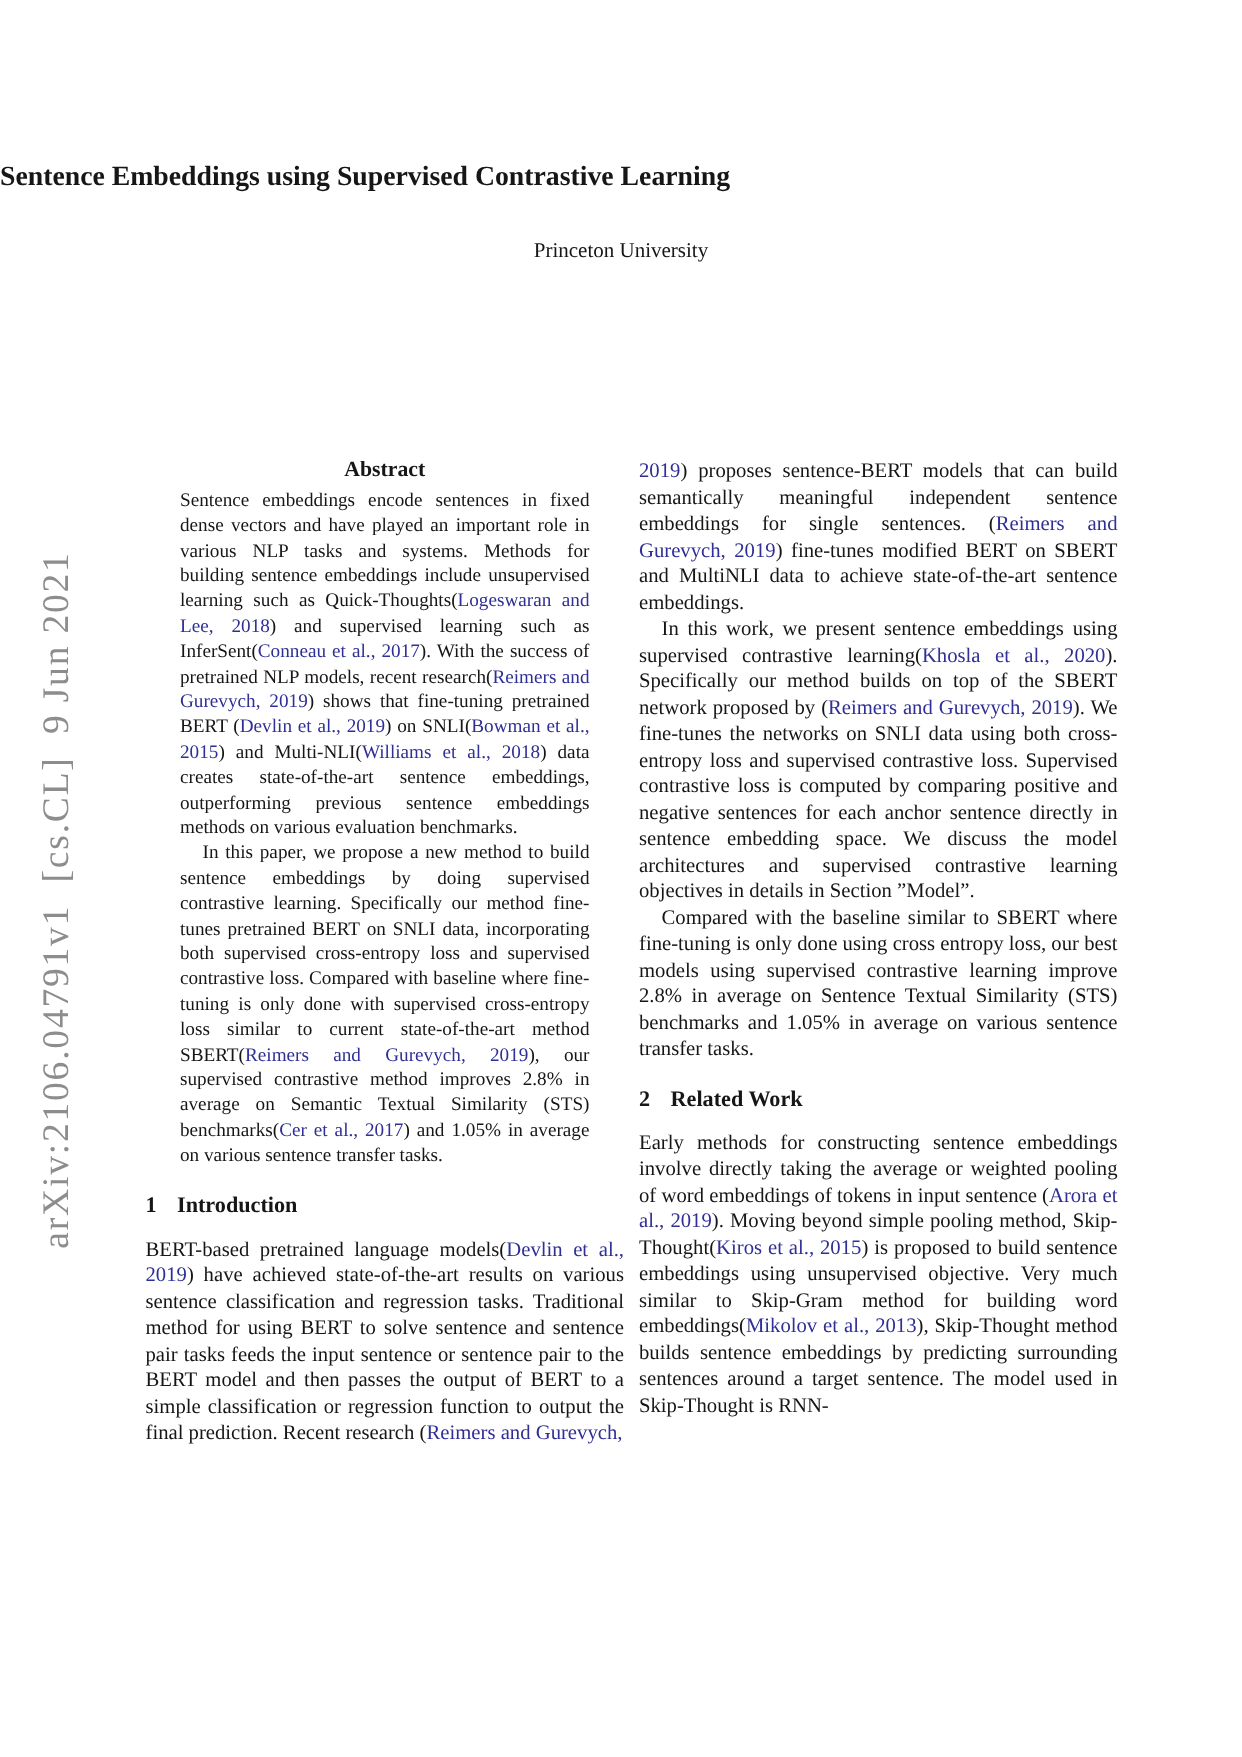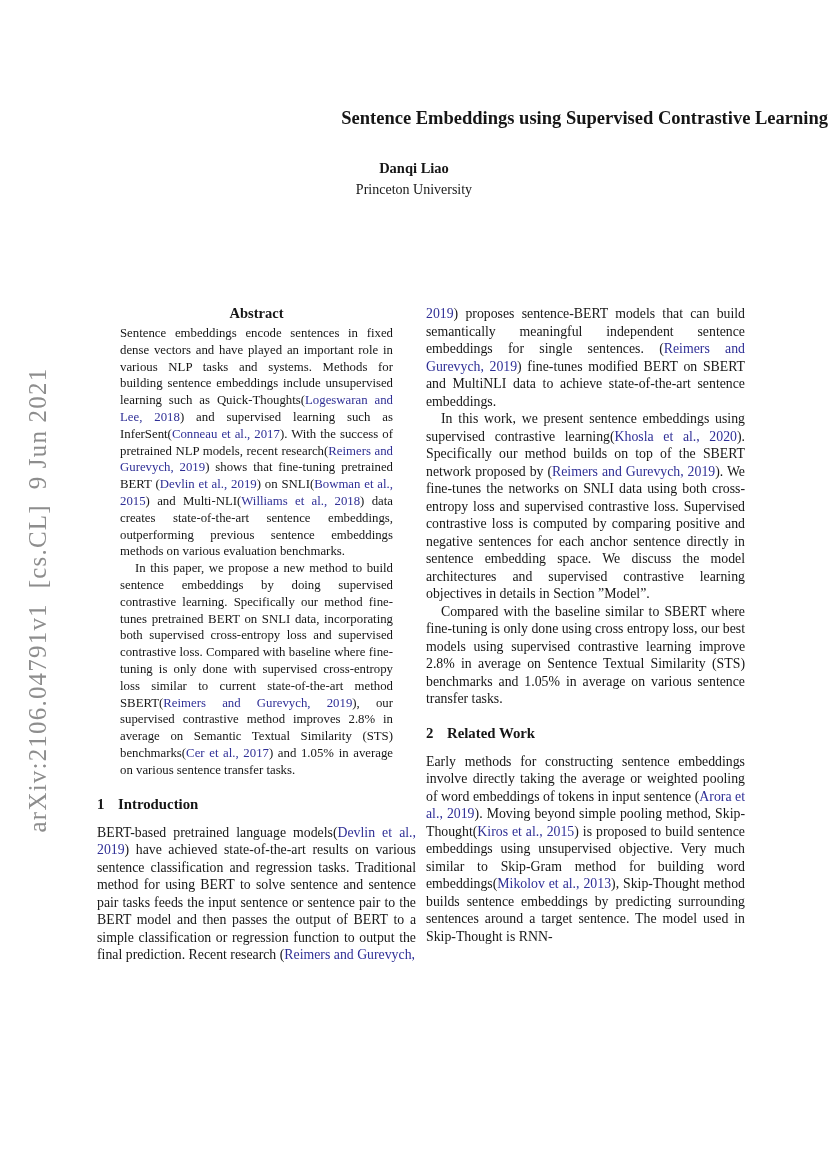--- a/index.html
+++ b/index.html
@@ -16,21 +16,21 @@
   }
   .arxiv-banner{
     position:absolute;top:874px;left:24px;
     transform:rotate(-90deg);transform-origin:0 0;
     width:548px;
     font-size:25px;letter-spacing:1.2px;color:var(--muted);
     white-space:pre;text-align:center;
   }
   .paper-title{
     position:absolute;top:96px;left:0;width:828px;
-    text-align:right;font-size:18.5px;font-weight:bold;
+    text-align:left;font-size:18.5px;font-weight:bold;
   }
   .author-block{
     position:absolute;top:160px;left:0;width:828px;text-align:center;
   }
   .author-name{font-size:14.5px;font-weight:bold;margin-bottom:5px;}
   .author-aff{font-size:14px;margin-bottom:5px;}
   .author-email{
     font-family:"DejaVu Sans Mono","Liberation Mono",monospace;
     font-size:14.5px;
   }
@@ -62,21 +62,20 @@
   .cite{color:var(--cite);}
 </style>
 </head>
 <body>
 
 <div class="arxiv-banner">arXiv:2106.04791v1  [cs.CL]  9 Jun 2021</div>
 
 <h1 class="paper-title">Sentence Embeddings using Supervised Contrastive Learning</h1>
 
 <div class="author-block">
-  <div class="author-name">Danqi Liao</div>
   <div class="author-aff">Princeton University</div>
 </div>
 
 <div class="col col-left">
   <div class="abstract-heading">Abstract</div>
   <div class="abstract-body">
     <p class="para"><span>Sentence embeddings encode sentences in fixed dense vectors and have played an important role in various NLP tasks and systems.  Methods for building sentence embeddings include unsupervised learning such as Quick-Thoughts(</span><span class="cite">Logeswaran and Lee, 2018</span><span>) and supervised learning such as InferSent(</span><span class="cite">Conneau et al., 2017</span><span>).  With the success of pretrained NLP models, recent research(</span><span class="cite">Reimers and Gurevych, 2019</span><span>) shows that fine-tuning pretrained BERT (</span><span class="cite">Devlin et al., 2019</span><span>) on SNLI(</span><span class="cite">Bowman et al., 2015</span><span>) and Multi-NLI(</span><span class="cite">Williams et al., 2018</span><span>) data creates state-of-the-art sentence embeddings, outperforming previous sentence embeddings methods on various evaluation benchmarks.</span></p>
     <p class="para indent"><span>In this paper, we propose a new method to build sentence embeddings by doing supervised contrastive learning.  Specifically our method fine-tunes pretrained BERT on SNLI data, incorporating both supervised cross-entropy loss and supervised contrastive loss. Compared with baseline where fine-tuning is only done with supervised cross-entropy loss similar to current state-of-the-art method SBERT(</span><span class="cite">Reimers and Gurevych, 2019</span><span>), our supervised contrastive method improves 2.8% in average on Semantic Textual Similarity (STS) benchmarks(</span><span class="cite">Cer et al., 2017</span><span>) and 1.05% in average on various sentence transfer tasks.</span></p>
   </div>
   <h2 class="sec-heading"><span class="sec-num">1</span><span>Introduction</span></h2>

